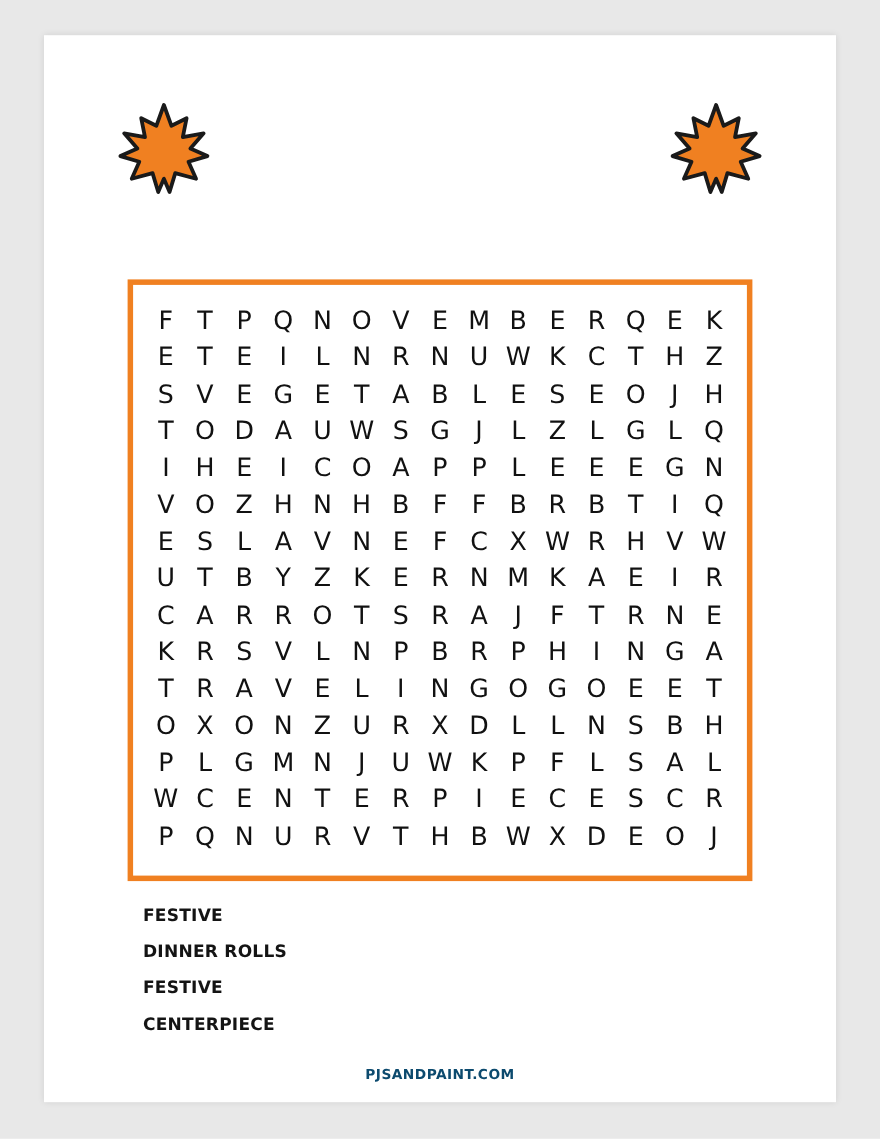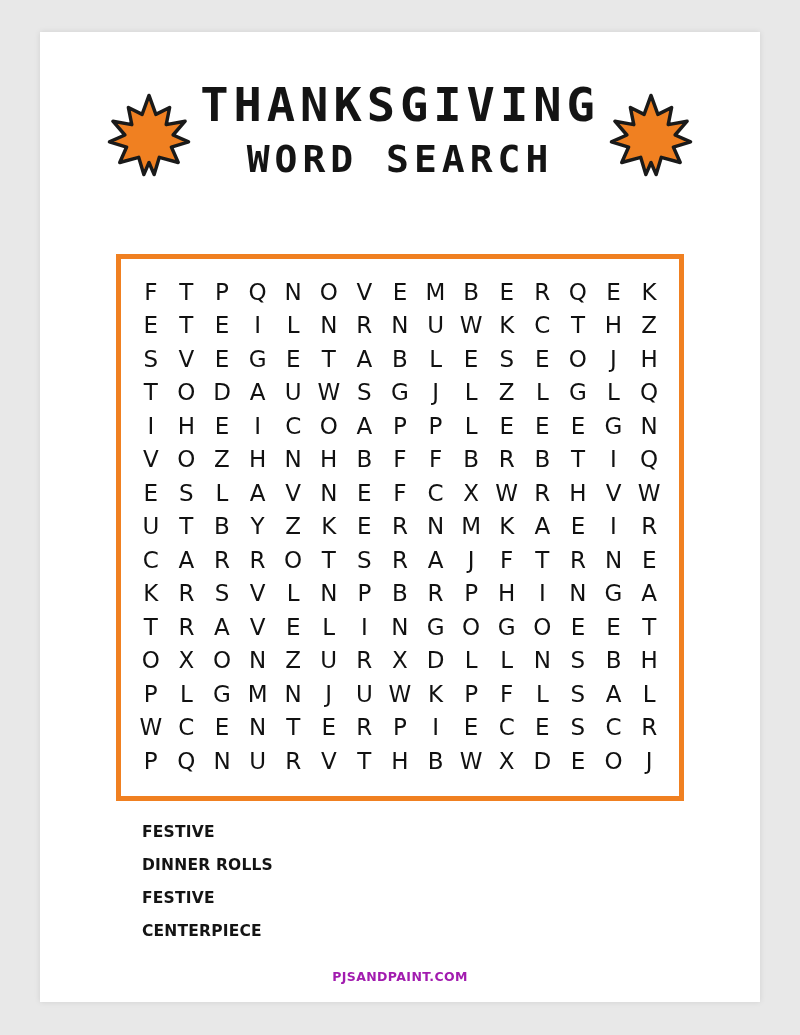--- a/index.html
+++ b/index.html
@@ -89,52 +89,47 @@
     width: 180px;
   }
   .word-col .word {
     font-family: "DejaVu Sans", sans-serif;
     font-size: 15.5px;
     font-weight: bold;
     color: #141414;
     letter-spacing: 0.2px;
     margin-bottom: 15px;
     white-space: nowrap;
-    margin-left: 12px;
   }
   .footer {
     margin-top: 14px;
     text-align: center;
     font-family: "DejaVu Sans", sans-serif;
     font-size: 12.5px;
     font-weight: bold;
-    color: #a21caf;
+    color: #0c4a6e;
     letter-spacing: 0.4px;
   }
 </style>
 </head>
 <body>
 
 <div class="page">
 
   <div class="header">
     <div class="leaf left">
       <svg viewBox="0 0 100 100" width="86" height="86" aria-hidden="true">
         <path d="M50 4 L58 26 L74 18 L70 38 L92 34 L78 50 L96 58 L76 64 L84 82 L62 76 L56 96 L50 82 L44 96 L38 76 L16 82 L24 64 L4 58 L22 50 L8 34 L30 38 L26 18 L42 26 Z" fill="#f08021" stroke="#1a1a1a" stroke-width="4" stroke-linejoin="round"></path>
       </svg>
     </div>
     <div class="leaf right">
       <svg viewBox="0 0 100 100" width="86" height="86" aria-hidden="true">
         <path d="M50 4 L58 26 L74 18 L70 38 L92 34 L78 50 L96 58 L76 64 L84 82 L62 76 L56 96 L50 82 L44 96 L38 76 L16 82 L24 64 L4 58 L22 50 L8 34 L30 38 L26 18 L42 26 Z" fill="#f08021" stroke="#1a1a1a" stroke-width="4" stroke-linejoin="round"></path>
       </svg>
     </div>
-    <div class="titles">
-      <h1 class="title-main">THANKSGIVING</h1>
-      <h2 class="title-sub">WORD SEARCH</h2>
-    </div>
   </div>
 
   <div class="grid-wrap">
     <table class="grid">
       <tbody id="grid-body">
           <tr>
             <td>F</td>
             <td>T</td>
             <td>P</td>
             <td>Q</td>

